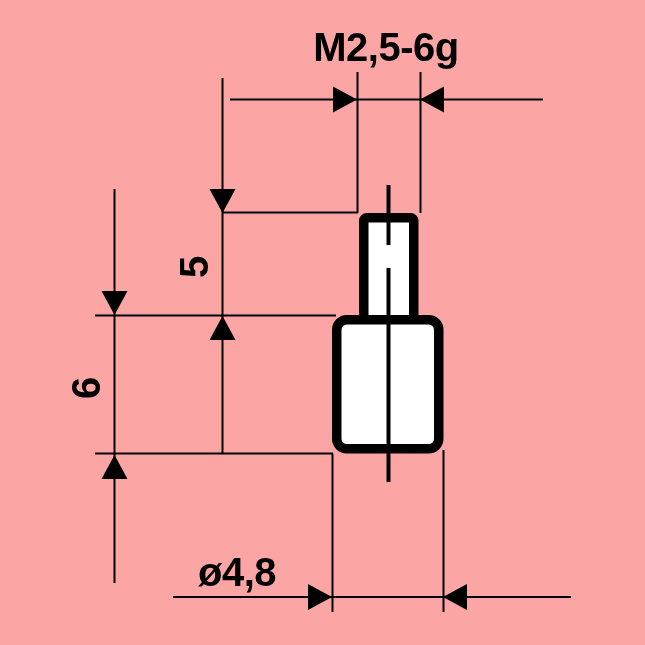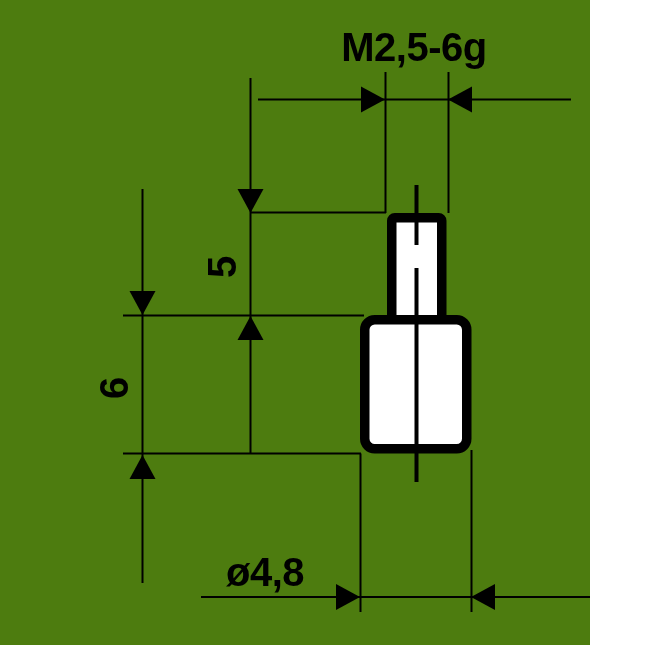--- a/index.html
+++ b/index.html
@@ -2,25 +2,24 @@
 <html><head>
 <meta charset="utf-8">
 <style>
   html, body {
     margin: 0;
     padding: 0;
     background: #ffffff;
   }
   .stage {
     position: relative;
-    width: 562px;
+    width: 645px;
     height: 645px;
-    background: #4d7c0f;
+    background: #fca5a5;
     overflow: hidden;
-    padding-left: 28px;
   }
   svg text {
     font-family: "Liberation Sans", "DejaVu Sans", sans-serif;
     font-weight: 700;
     font-size: 40px;
     fill: #000000;
     letter-spacing: -0.5px;
   }
   .thin  { stroke: #000000; stroke-width: 2;   fill: none; }
   .thick { stroke: #000000; stroke-width: 9.5; fill: #ffffff; }

